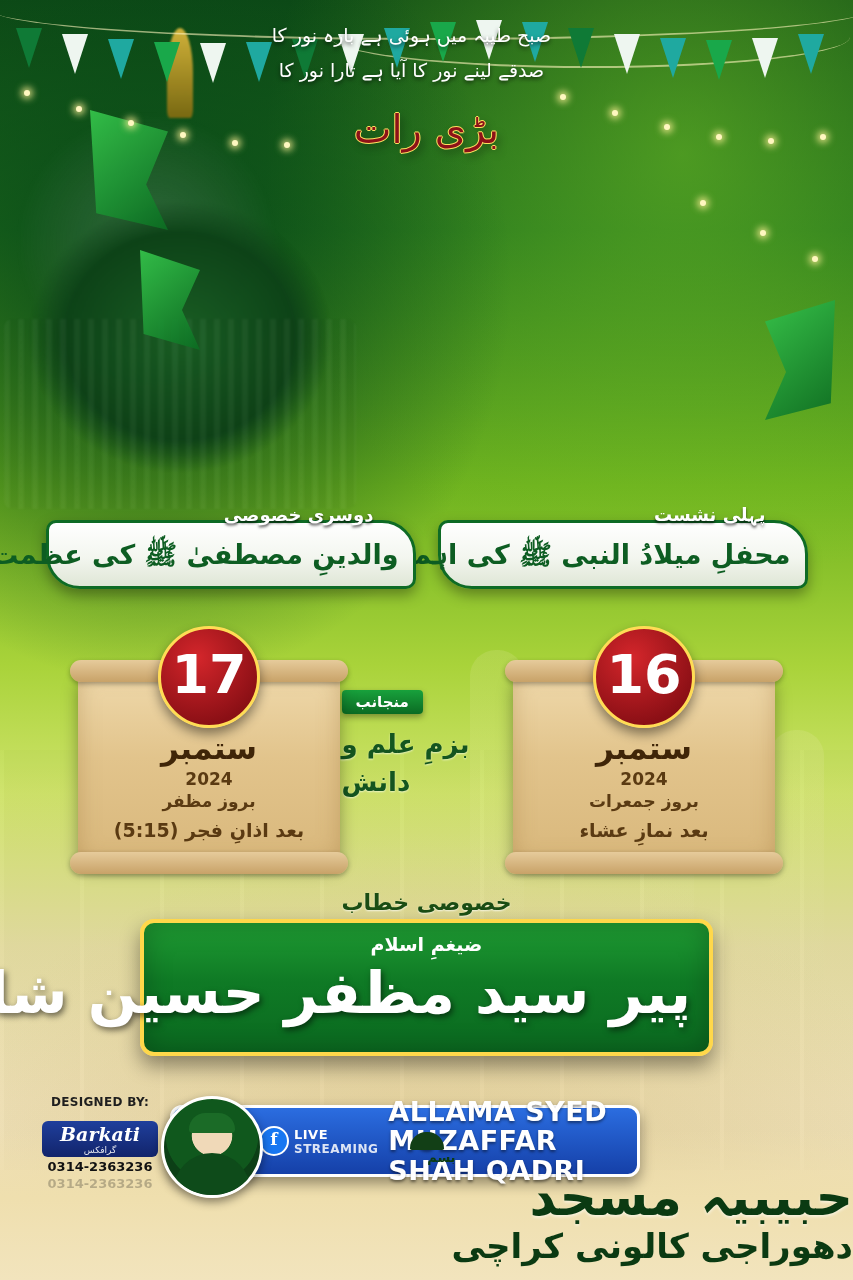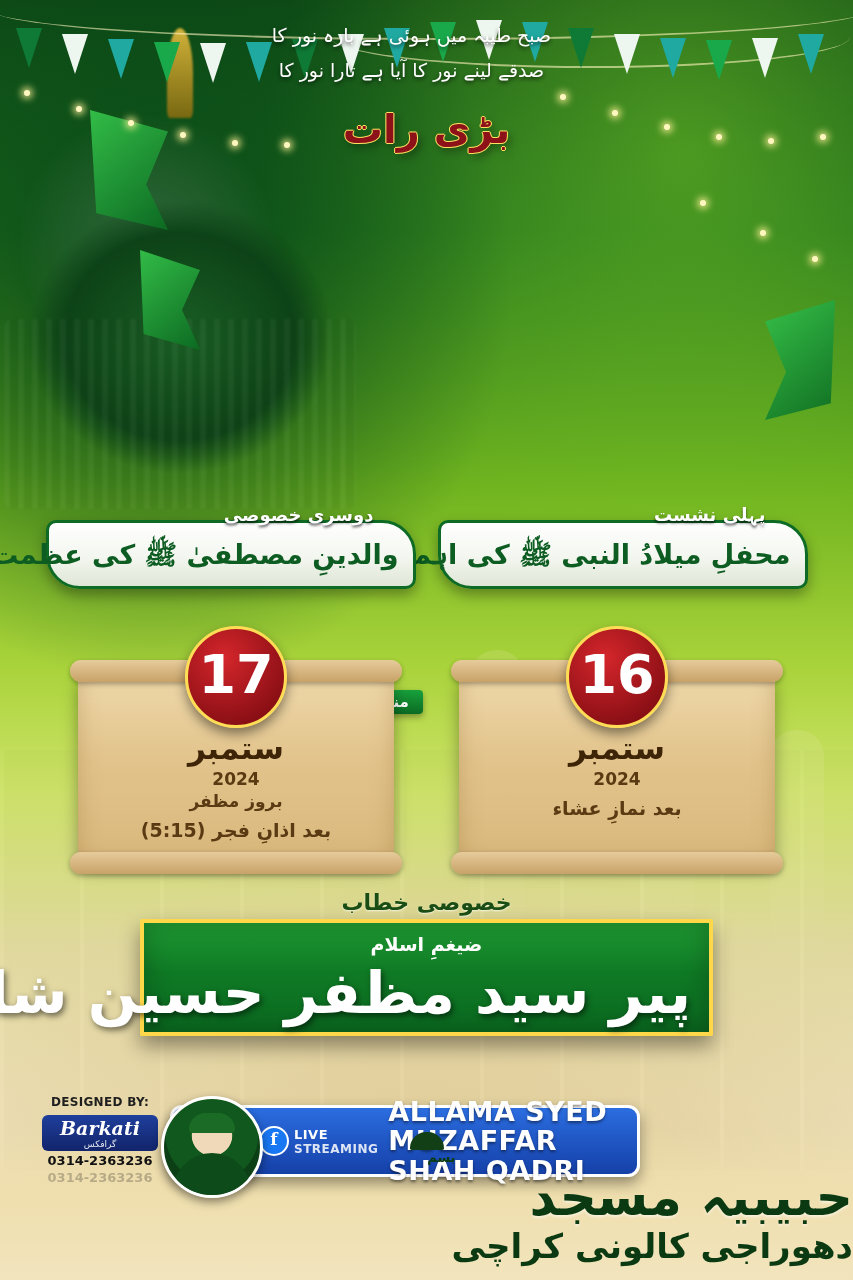--- a/index.html
+++ b/index.html
@@ -190,21 +190,21 @@
       2px 0 0 #ffd84a,
       -2px 0 0 #ffd84a,
       0 2px 0 #ffd84a,
       0 -2px 0 #ffd84a,
       3px 3px 0 #f0b41e,
       6px 8px 14px rgba(0,0,0,0.45);
   }
   .title-sub {
     margin-top: -6px;
     font-size: 40px;
-    font-weight: bold;
+    font-weight: normal;
     color: #8d1118;
     text-shadow:
       1px 0 0 #ffe060, -1px 0 0 #ffe060, 0 1px 0 #ffe060, 0 -1px 0 #ffe060,
       3px 4px 8px rgba(0,0,0,0.4);
     text-align: center;
   }
 
   
   .sessions {
     position: absolute;
@@ -249,21 +249,21 @@
   
   .dates {
     position: absolute;
     top: 640px;
     left: 0; right: 0;
     height: 240px;
   }
   .scroll {
     position: absolute;
     top: 32px;
-    width: 316px;
+    width: 262px;
     height: 190px;
     background:
       linear-gradient(180deg, #efd9ab 0%, #e2c48c 45%, #d9b87c 100%);
     border-radius: 10px;
     box-shadow: 0 8px 16px rgba(0,0,0,0.35) , inset 0 0 22px rgba(150,110,50,0.35);
     direction: rtl;
     text-align: center;
   }
   .scroll:before, .scroll:after {
     content: "";
@@ -360,22 +360,22 @@
   .speaker-tag {
     color: #1a4d13;
     font-size: 22px;
     font-weight: bold;
     margin-bottom: 4px;
     text-shadow: 0 1px 2px rgba(255,255,255,0.7);
   }
   .speaker-box {
     background: linear-gradient(180deg, #1f9c33 0%, #0f7a25 45%, #0b6a20 100%);
     border: 4px solid #ffd84a;
-    border-radius: 2px;
-    padding: 10px 18px 2px;
+    border-radius: 14px;
+    padding: 10px 18px 22px;
     box-shadow: 0 10px 20px rgba(0,0,0,0.4), inset 0 0 28px rgba(0,0,0,0.25);
   }
   .speaker-pre {
     color: #ffffff;
     font-size: 19px;
     font-weight: bold;
     margin-bottom: 2px;
   }
   .speaker-name {
     color: #ffffff;
@@ -394,21 +394,21 @@
     width: 116px;
     text-align: center;
   }
   .designer-label {
     color: #1e1e1e;
     font-size: 12px;
     font-weight: bold;
     letter-spacing: 0.3px;
   }
   .designer-card {
-    margin-top: 6px;
+    margin-top: 12px;
     background: linear-gradient(180deg, #1f3f9c, #12246b);
     border-radius: 6px;
     padding: 4px 2px 2px;
     color: #fff;
   }
   .designer-name {
     font-family: "DejaVu Serif", serif;
     font-style: italic;
     font-size: 19px;
     font-weight: bold;
@@ -622,26 +622,31 @@
       </div>
     </div>
   </div>
 
   <div class="dates">
     <div class="scroll right">
       <div class="daynum">16</div>
       <div class="scroll-inner">
         <div class="scroll-month">ستمبر</div>
         <div class="scroll-year">2024</div>
+        <div class="scroll-year">بروز جمعرات</div>
         <div class="scroll-time">بعد نمازِ عشاء</div>
       </div>
     </div>
 
     <div class="center-badge">
       <div class="center-tag">منجانب</div>
+      <div class="center-lines">
+        <div>بزمِ علم و</div>
+        <div>دانش</div>
+      </div>
     </div>
 
     <div class="scroll left">
       <div class="daynum">17</div>
       <div class="scroll-inner">
         <div class="scroll-month">ستمبر</div>
         <div class="scroll-year">2024</div>
         <div class="scroll-year">بروز مظفر</div>
         <div class="scroll-time">بعد اذانِ فجر (5:15)</div>
       </div>

